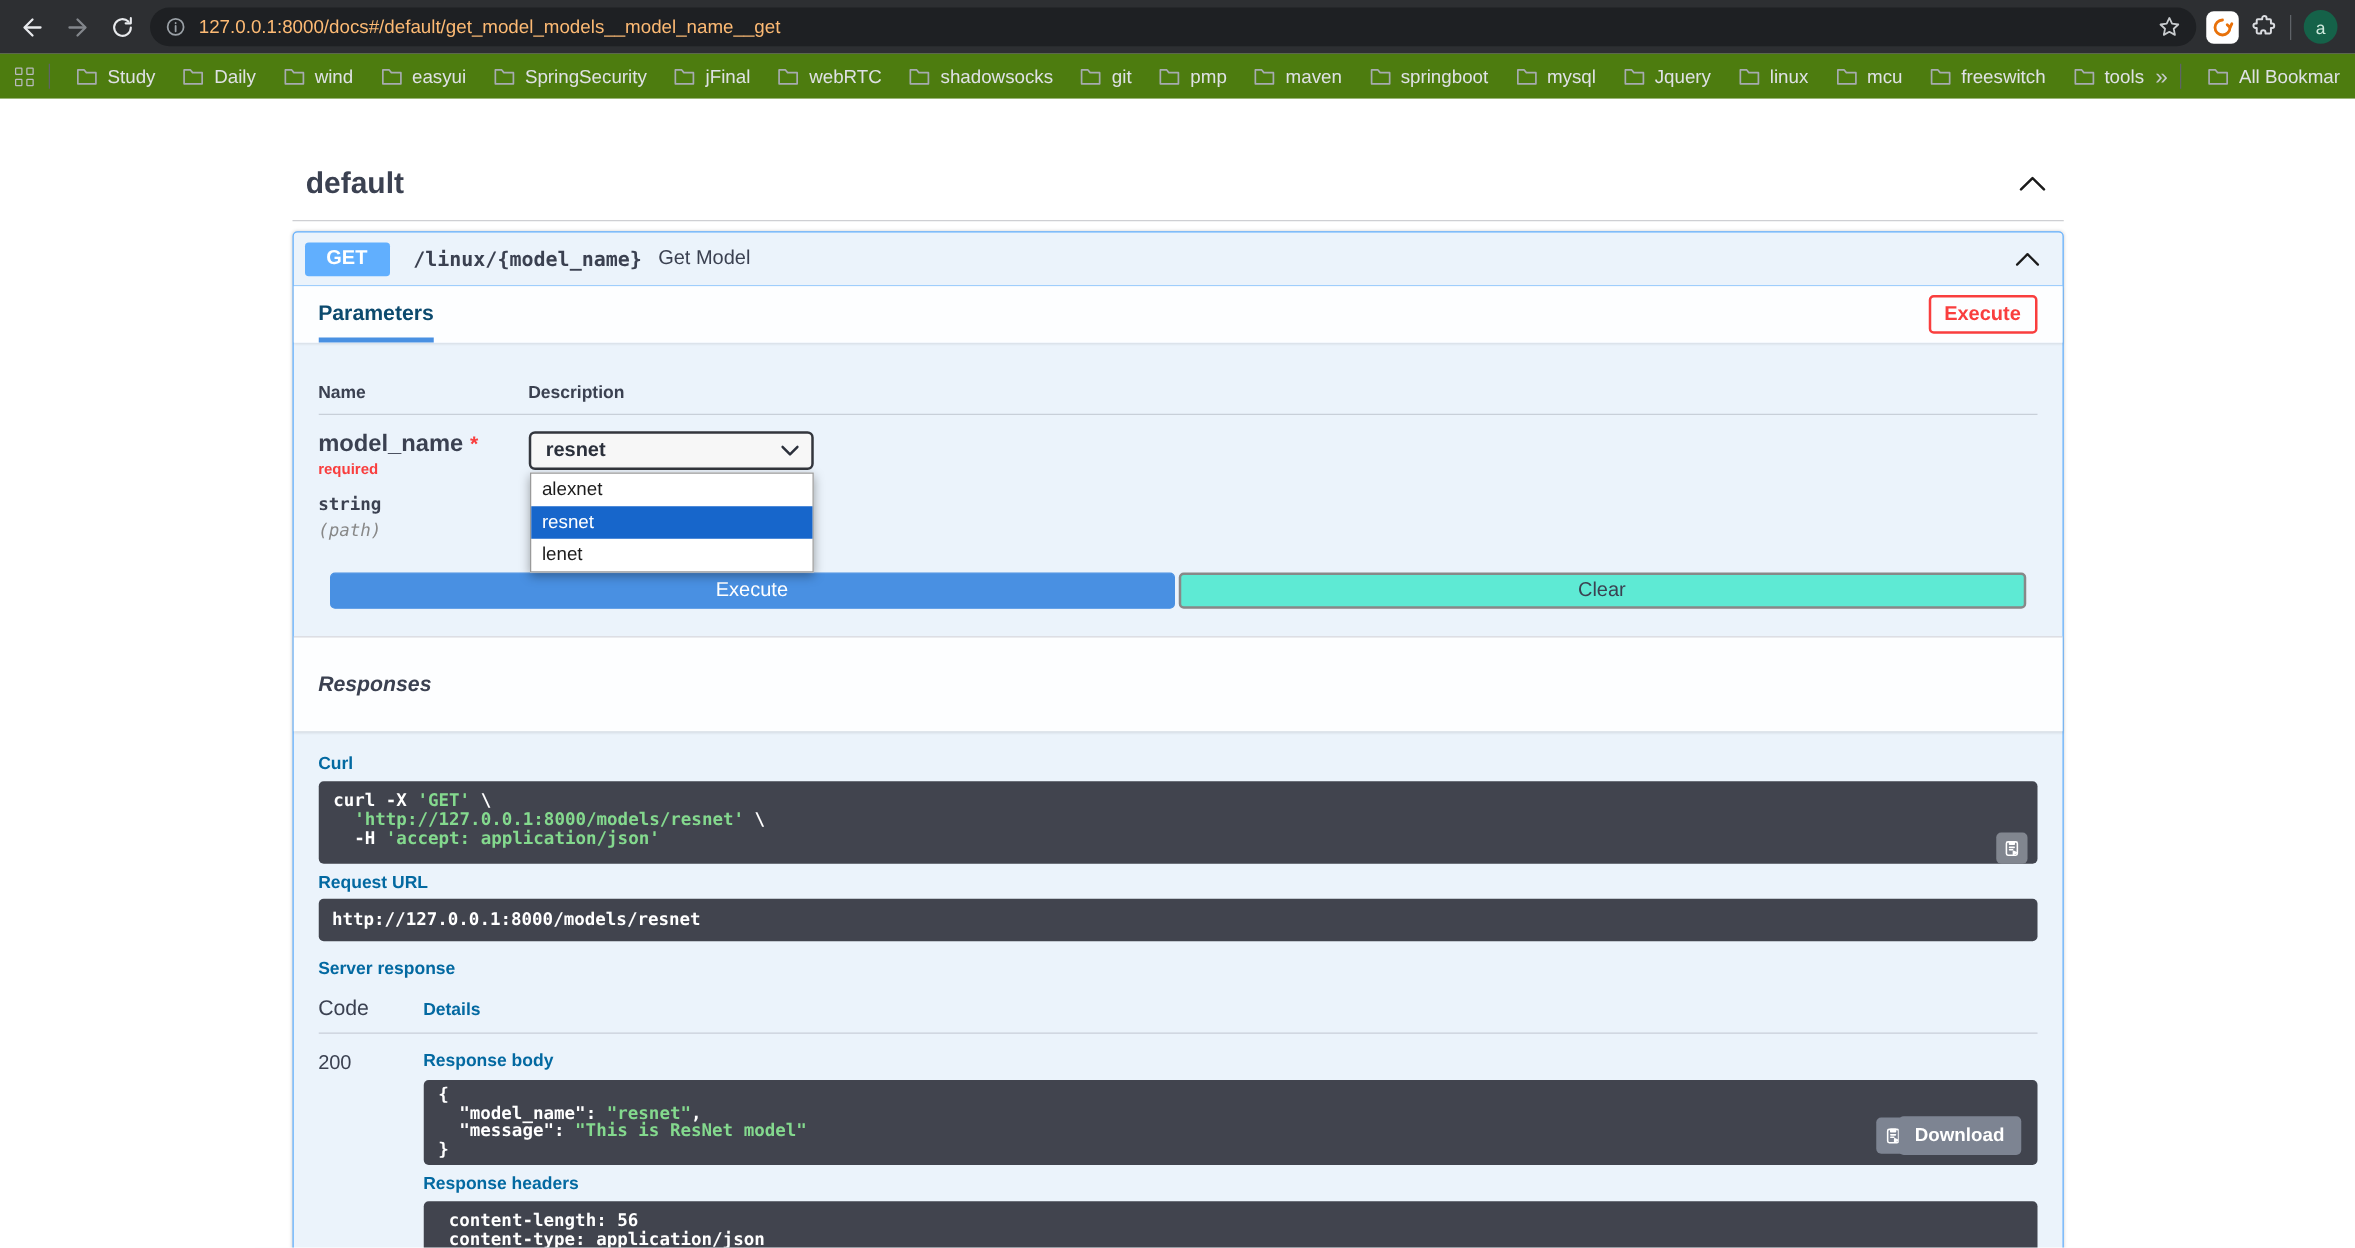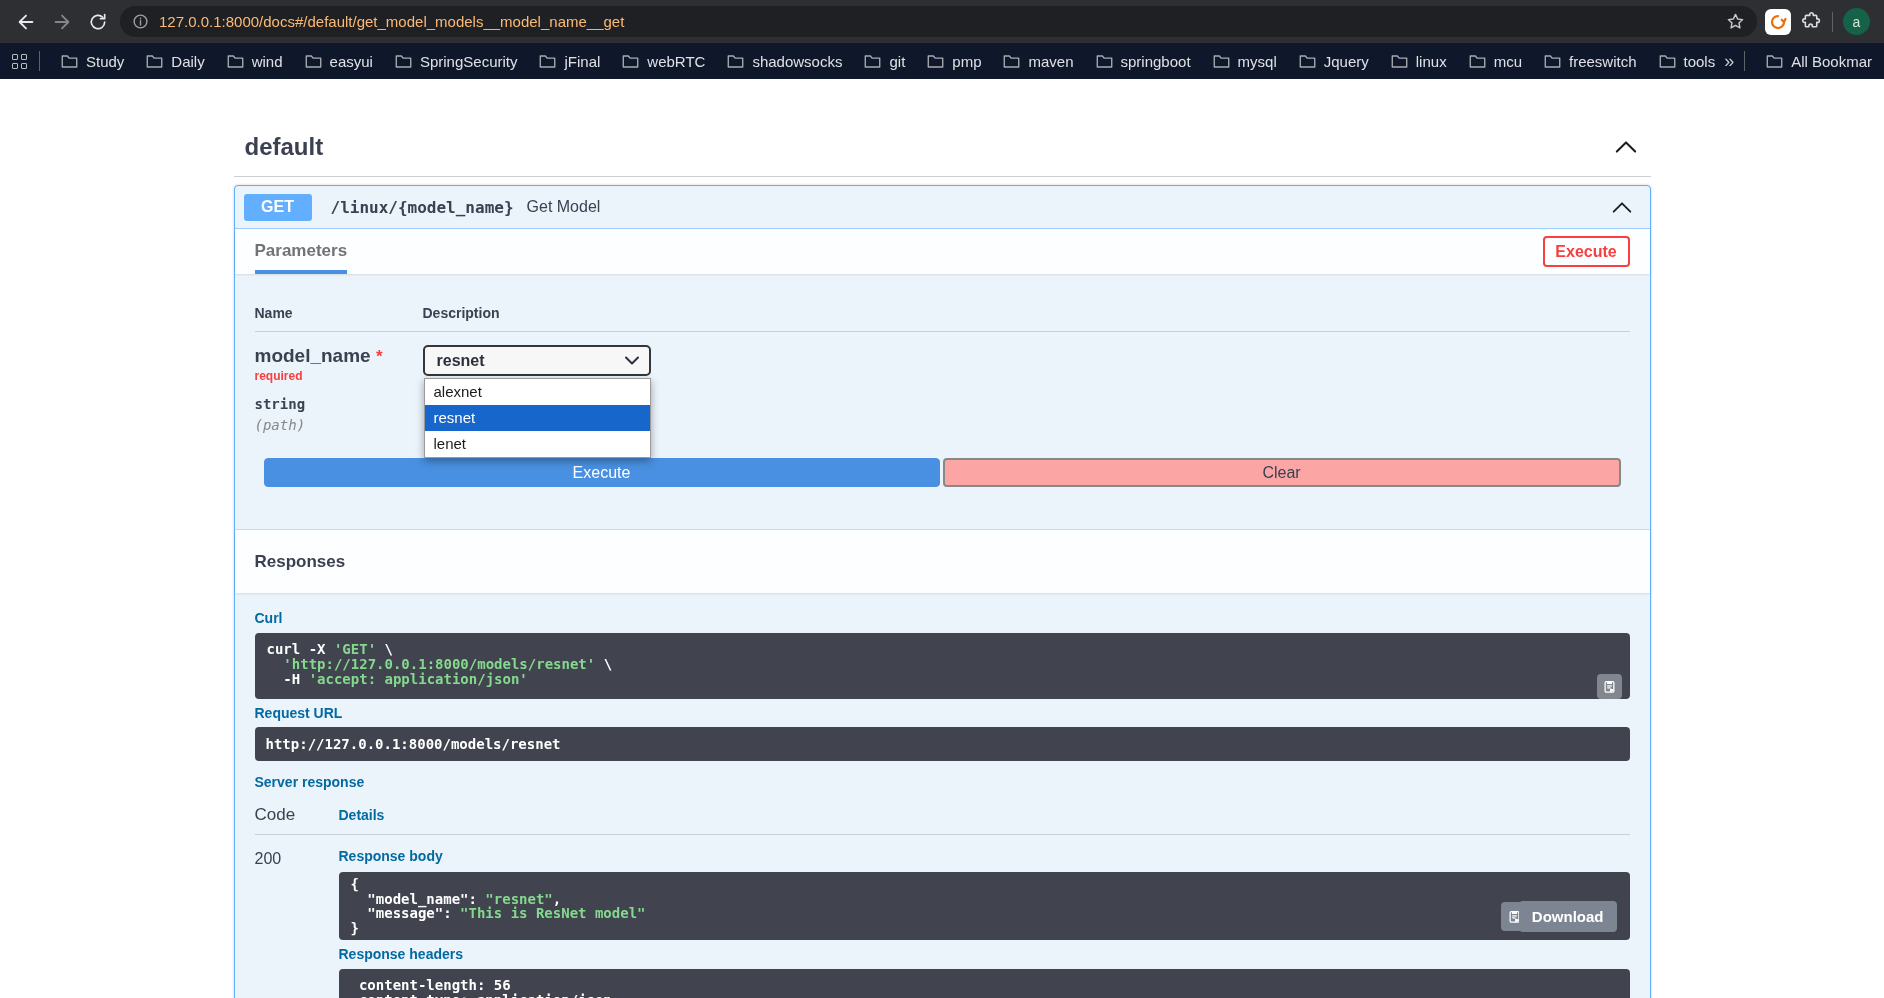--- a/index.html
+++ b/index.html
@@ -9,21 +9,21 @@
   
   .toolbar { height:43px; background:#2d2f32; display:flex; align-items:center; padding:0 8px; }
   .nav-btn { width:36px; height:34px; display:flex; align-items:center; justify-content:center; border-radius:50%; flex:0 0 auto; }
   .urlbar { flex:1; height:31px; background:#1e2023; border-radius:16px; display:flex; align-items:center; padding:0 12px; margin:0 8px 0 4px; }
   .url-text { color:#fdba74; font-size:15px; margin-left:10px; flex:1; white-space:nowrap; overflow:hidden; }
   .tb-right { display:flex; align-items:center; gap:10px; padding-right:6px; }
   .ext-white { width:26px; height:26px; background:#fff; border-radius:6px; display:flex; align-items:center; justify-content:center; }
   .vsep { width:1px; height:20px; background:#5f6368; }
   .avatar { width:27px; height:27px; border-radius:50%; background:#156249; color:#cfe9dd; font-size:14px; display:flex; align-items:center; justify-content:center; }
 
-  .bookmarks { height:36px; background:#0f172a; display:flex; align-items:center; padding:0 12px; color:#dfe1e5; font-size:15px; white-space:nowrap; overflow:hidden; }
+  .bookmarks { height:36px; background:#4d7c0f; display:flex; align-items:center; padding:0 12px; color:#dfe1e5; font-size:15px; white-space:nowrap; overflow:hidden; }
   .apps-grid { display:grid; grid-template-columns:6px 6px; grid-gap:3px; margin-right:12px; flex:0 0 auto; }
   .apps-grid div { width:6px; height:6px; border:1.5px solid #b9bbbe; border-radius:1px; }
   .bm-list { display:flex; align-items:center; flex:1; overflow:hidden; }
   .bookmark { display:flex; align-items:center; gap:8px; padding:0 11px; height:28px; border-radius:6px; flex:0 0 auto; }
   .bm-right { display:flex; align-items:center; gap:10px; margin-left:auto; flex:0 0 auto; }
   .chev2 { font-size:18px; color:#c7c9cc; }
 
   
   .page { background:#fff; }
   .container { width:1417px; margin:0 auto; position:relative; }
@@ -33,44 +33,44 @@
 
   .opblock { border:1px solid #61affe; border-radius:4px; background:#ebf3fb; box-shadow:0 0 3px rgba(0,0,0,.19); }
   .summary { height:43px; display:flex; align-items:center; padding:0 18px 0 9px; border-bottom:1px solid rgba(97,175,254,.55); }
   .method-badge { width:68px; height:27px; background:#61affe; border:none; color:#fff; font-size:16px; font-weight:bold; border-radius:3px; display:flex; align-items:center; justify-content:center; }
   .op-path { font-family:"DejaVu Sans Mono","Liberation Mono",monospace; font-weight:bold; font-size:16px; color:#3b4151; margin-left:19px; }
   .op-desc { font-size:16px; color:#3b4151; margin-left:13px; }
   .chev-btn { margin-left:auto; background:none; border:none; display:flex; align-items:center; cursor:pointer; }
 
   .sec-header { background:rgba(255,255,255,.9); display:flex; align-items:center; justify-content:space-between; padding:0 20px; box-shadow:0 1px 2px rgba(0,0,0,.1); }
   .params-header { height:45px; }
-  .tab { height:45px; display:flex; align-items:center; border-bottom:4px solid #4990e2; font-size:17px; font-weight:bold; color:#737373; padding-top:2px; }
+  .tab { height:45px; display:flex; align-items:center; border-bottom:4px solid #4990e2; font-size:17px; font-weight:bold; color:#0c4a6e; padding-top:2px; }
   .cancel-btn { width:87px; height:31px; border:2px solid #f93e3e; border-radius:4px; background:transparent; color:#f93e3e; font-size:16px; font-weight:600; }
 
   .params-body { padding:0 20px; height:178px; }
   .cols { display:grid; grid-template-columns:168px 1fr; padding-top:31px; font-size:14px; font-weight:bold; color:#3b4151; }
   .cols-divider { border-bottom:1px solid rgba(59,65,81,.2); margin-top:10px; }
   .param-row { display:grid; grid-template-columns:168px 1fr; padding-top:13px; }
   .param-name { font-size:19px; font-weight:bold; color:#3b4151; }
   .req-star { color:#f93e3e; font-size:17px; }
   .req-lbl { color:#f93e3e; font-size:12px; vertical-align:4px; }
   .param-type { font-family:"DejaVu Sans Mono","Liberation Mono",monospace; font-weight:bold; font-size:14px; color:#3b4151; margin-top:7px; }
   .param-in { font-family:"DejaVu Sans Mono","Liberation Mono",monospace; font-style:italic; font-size:14px; color:#888; margin-top:5px; }
 
   .select-wrap { position:relative; width:228px; }
   .select-box { width:228px; height:31px; border:2px solid #33363d; border-radius:5px; background:#f7f7f7; display:flex; align-items:center; justify-content:space-between; padding:0 10px 0 12px; font-size:16px; font-weight:600; color:#2b303b; }
   .dropdown { position:absolute; top:33px; left:1px; width:227px; background:#fff; border:1px solid #9a9a9a; box-shadow:0 3px 8px rgba(0,0,0,.35); z-index:5; }
   .option { height:26px; line-height:26px; padding-left:9px; font-size:15px; color:#1b1b1b; }
   .option.selected { background:#1766cb; color:#fff; }
 
   .execute-row { display:flex; gap:3px; padding:6px 29px 0 29px; }
   .btn-execute { flex:1; height:29px; background:#4990e2; border:1px solid #4990e2; border-radius:4px; color:#fff; font-size:16px; }
-  .btn-clear { flex:1; height:29px; background:#fca5a5; border:2px solid #888; border-radius:4px; color:#3b4151; font-size:16px; }
-
-  .responses-header { height:64px; margin-top:42px; border-top:1px solid rgba(59,65,81,.2); }
+  .btn-clear { flex:1; height:29px; background:#5eead4; border:2px solid #888; border-radius:4px; color:#3b4151; font-size:16px; }
+
+  .responses-header { height:76px; margin-top:22px; border-top:1px solid rgba(59,65,81,.2);font-style:italic; }
   .responses-title { font-size:17px; font-weight:bold; color:#3b4151; }
   .responses-body { padding:17px 20px 0 20px; }
   .lbl { font-size:14px; font-weight:bold; color:#0369a1; }
 
   .codeblock { background:#41444e; border-radius:4px; position:relative; color:#fff; }
   .curl-block { margin-top:7px; padding:9px 12px 12px 12px; }
   .codeblock pre { font-family:"DejaVu Sans Mono","Liberation Mono",monospace; font-size:14px; font-weight:bold; line-height:15px; color:#fff; }
   .green { color:#84d98e; }
   .copy-btn { position:absolute; right:8px; bottom:0; width:25px; height:25px; background:#81868f; border:none; border-radius:4px; display:flex; align-items:center; justify-content:center; }
 

